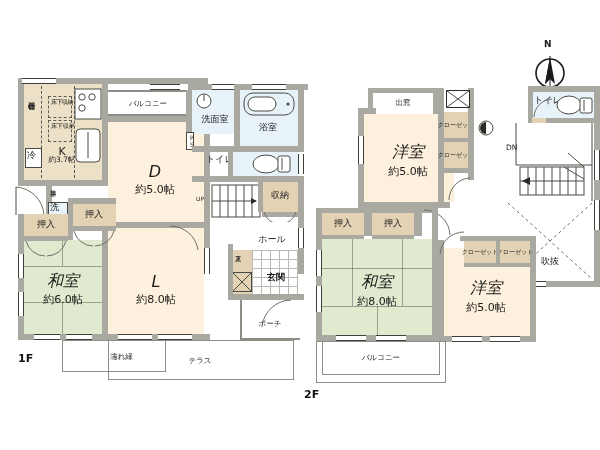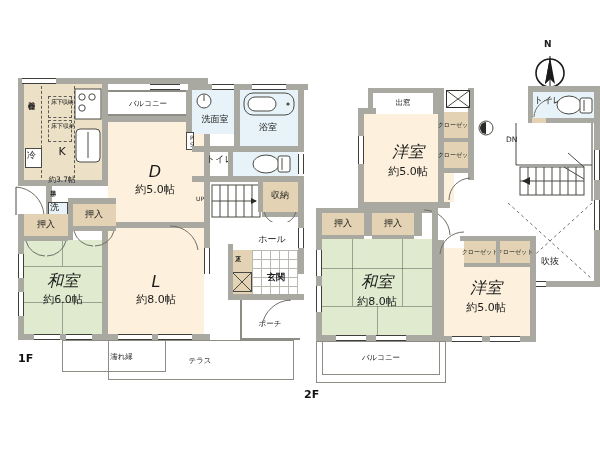--- a/index.html
+++ b/index.html
@@ -79,21 +79,21 @@
 
     <div class="abs" style="left:25px;top:148px;width:17px;height:20px;border:1px solid #4a4a45;background:#ffffff;"></div>
     <div class="lbl sm" style="left:27px;top:151px;">冷</div>
 
     <div class="abs dash" style="left:48px;top:96px;width:24px;height:22px;"></div>
     <div class="lbl xxs" style="left:51px;top:99px;letter-spacing:-0.5px;" style2="">床下収納</div>
     <div class="abs dash" style="left:48px;top:120px;width:24px;height:22px;"></div>
     <div class="lbl xxs" style="left:51px;top:123px;">床下収納</div>
 
     <div class="lbl mid c" style="left:62px;top:152px;">K</div>
-    <div class="lbl xs c" style="left:62px;top:180px;">約3.7帖</div>
+    <div class="lbl xs c" style="left:62px;top:160px;">約3.7帖</div>
 
     <div class="abs" style="left:74px;top:86px;width:28px;height:92px;background:#ece0c6;border-left:1px dashed #5d5d57;"></div>
     <svg width="28" height="34" style="left:74px;top:88px;">
       <rect x="1" y="1" width="26" height="30" class="fillw"></rect>
       <circle cx="8" cy="9" r="3.2" class="st"></circle>
         <circle cx="18" cy="9" r="3.2" class="st"></circle>
       <circle cx="8" cy="20" r="3.2" class="st"></circle>
     </svg>
     <svg width="28" height="36" style="left:74px;top:128px;">
       <rect x="2" y="1" width="24" height="33" rx="4" class="fillw"></rect>
@@ -333,21 +333,21 @@
       <line x1="38" y1="44" x2="38" y2="72" class="st"></line>
       <line x1="46" y1="44" x2="46" y2="72" class="st"></line>
       <line x1="54" y1="44" x2="54" y2="72" class="st"></line>
       <line x1="62" y1="44" x2="62" y2="72" class="st"></line>
       <line x1="70" y1="44" x2="70" y2="72" class="st"></line>
       <line x1="78" y1="44" x2="62" y2="30" class="st"></line>
       <line x1="78" y1="56" x2="58" y2="44" class="st"></line>
       <line x1="14" y1="58" x2="78" y2="58" class="st"></line>
       <polygon points="16,58 24,54 24,62" fill="#2a2a26"></polygon>
     </svg>
-    <div class="lbl xs" style="left:206px;top:136px;">DN</div>
+    <div class="lbl xs" style="left:206px;top:144px;">DN</div>
 
     <div class="abs white" style="left:206px;top:201px;width:88px;height:80px;"></div>
     <svg width="88" height="80" style="left:206px;top:201px;">
       <line x1="2" y1="2" x2="86" y2="78" stroke="#6f6f68" stroke-width="1" stroke-dasharray="3 3"></line>
       <line x1="86" y1="2" x2="2" y2="78" stroke="#6f6f68" stroke-width="1" stroke-dasharray="3 3"></line>
     </svg>
     <div class="lbl sm c" style="left:250px;top:262px;">吹抜</div>
     <div class="abs wall" style="left:294px;top:86px;width:6px;height:200px;"></div>
     <div class="abs winv" style="left:294px;top:150px;width:6px;height:30px;"></div>
     <div class="abs winv" style="left:294px;top:200px;width:6px;height:30px;"></div>

